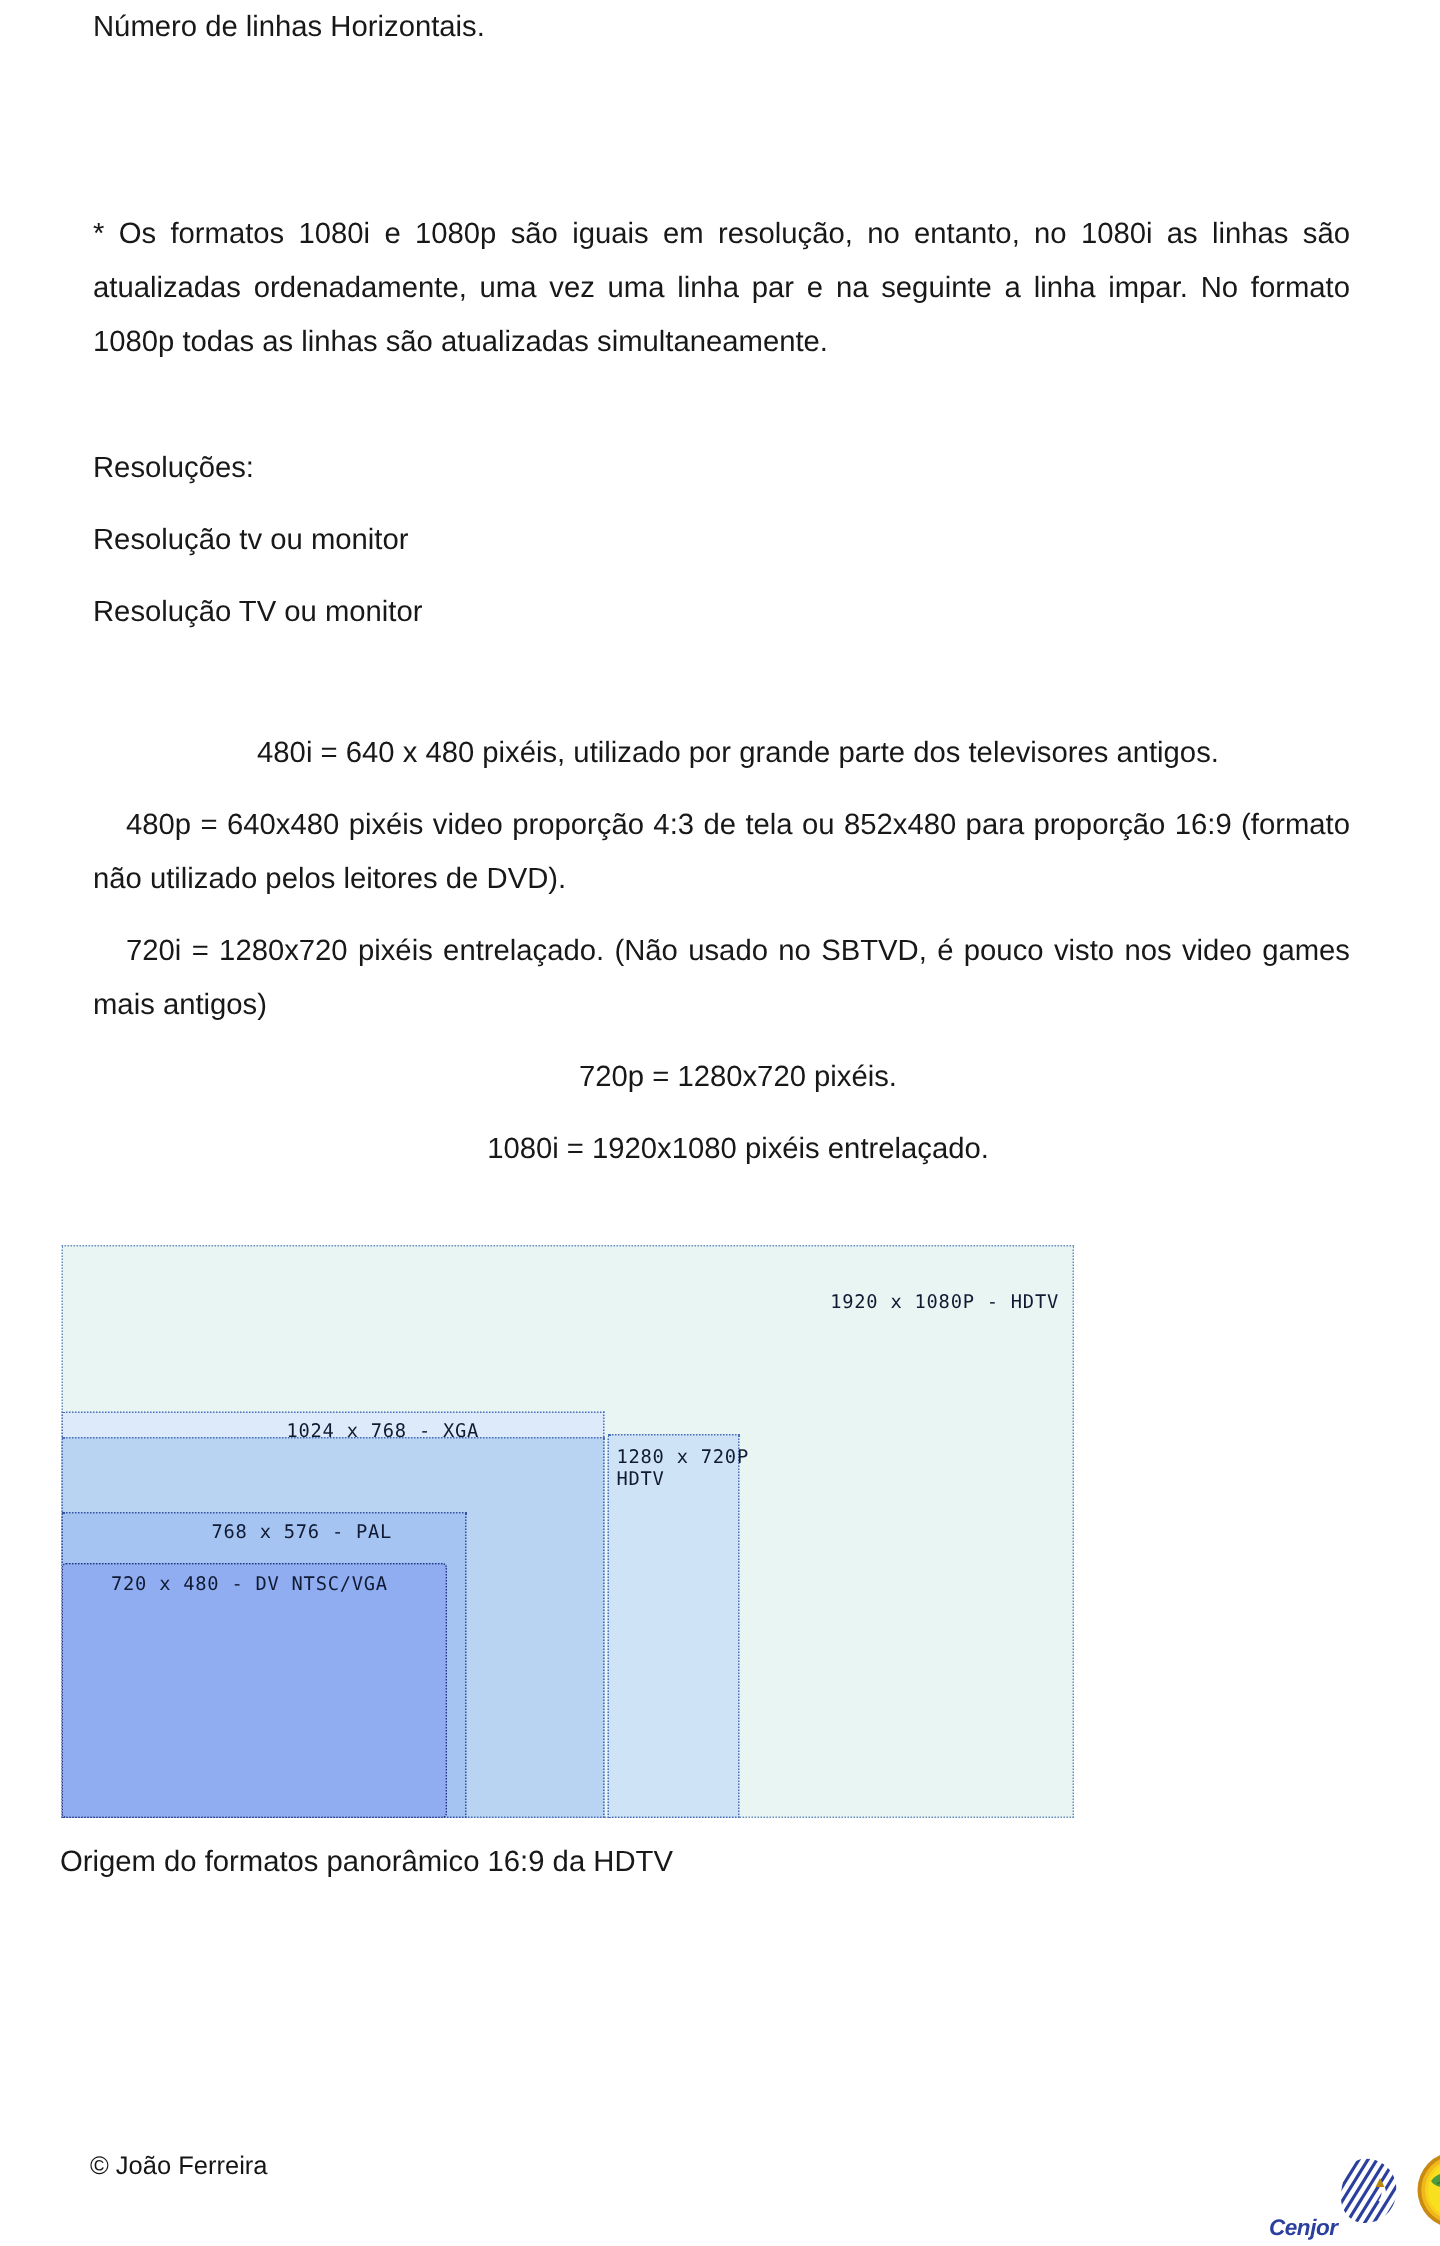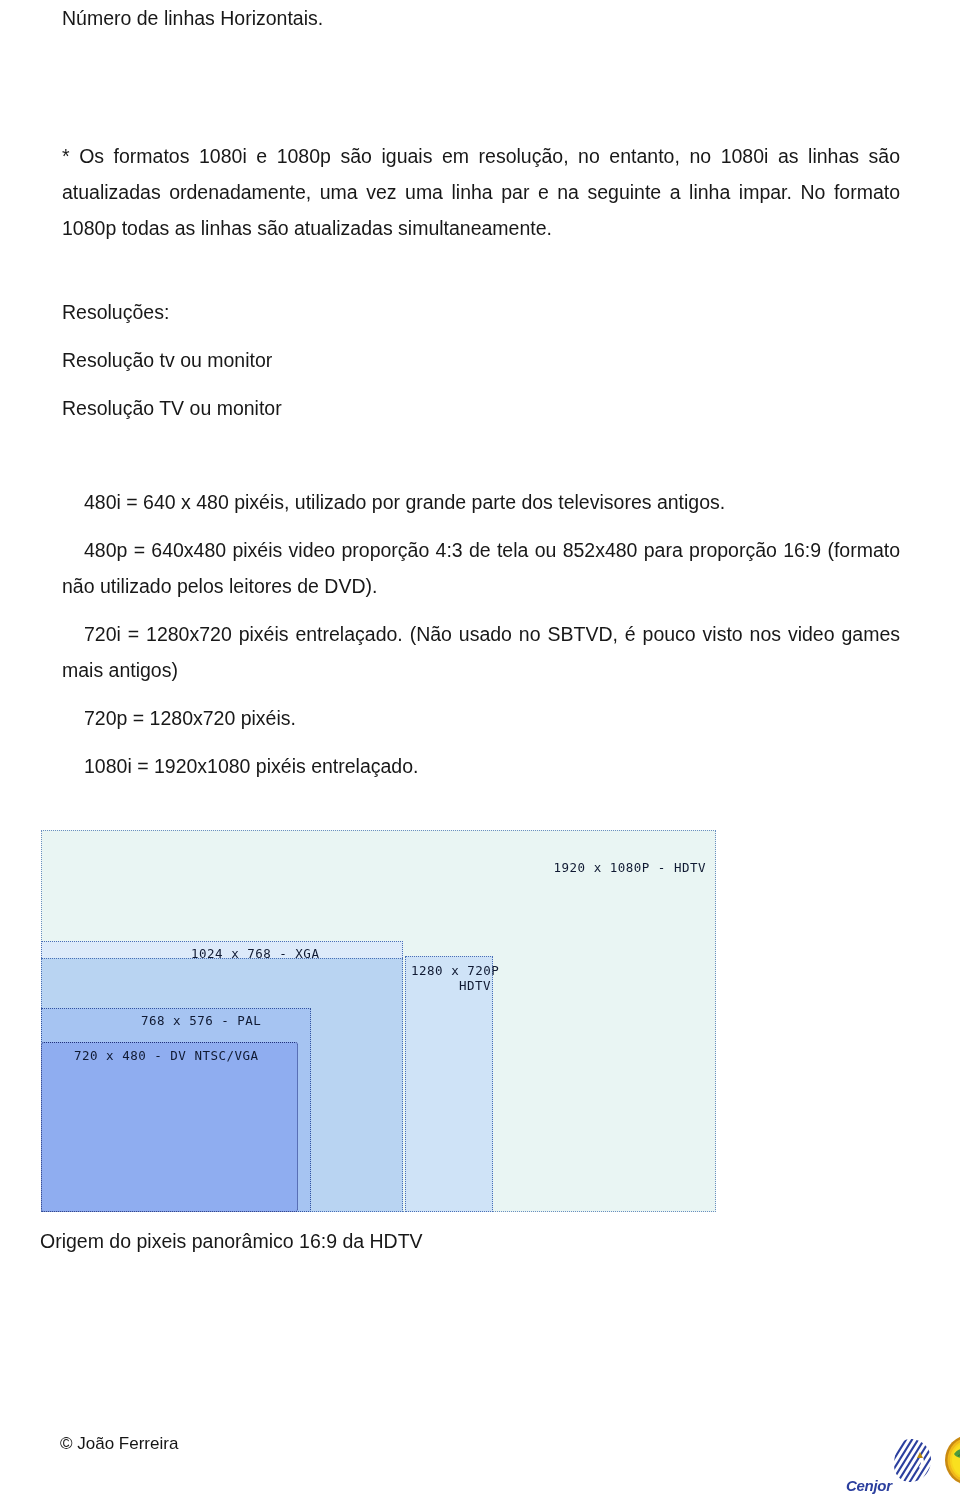--- a/index.html
+++ b/index.html
@@ -35,20 +35,21 @@
     line-height: 36px;
     color: #181818;
     margin: 0;
   }
   .para.justify {
     text-align: justify;
     text-justify: inter-word;
   }
   .indent {
     text-indent: 22px;
+    text-align: center;
   }
 
   .spacer-lg { height: 36px; }
   .spacer-md { height: 22px; }
   .spacer-sm { height: 12px; }
 
   
   .diagram {
     position: absolute;
     left: 41px;
@@ -102,21 +103,21 @@
   }
   .box-ntsc {
     left: 0px; top: 212px;
     width: 257px; height: 170px;
     background: #8fadf0;
     border-color: #22337a;
     border-radius: 3px;
   }
 
   .lbl-1080 { right: 10px; top: 6px; margin-top: 24px; }
-  .lbl-720  { left: 370px; top: 133px; width: 80px; text-align: right; }
+  .lbl-720  { left: 370px; top: 133px; width: 80px; text-align: left; }
   .lbl-xga  { left: 150px; top: 116px; }
   .lbl-pal  { left: 100px; top: 183px; }
   .lbl-ntsc { left: 33px;  top: 218px; }
 
   
   .caption {
     position: absolute;
     left: 40px;
     top: 1230px;
     font-size: 19.5px;
@@ -234,21 +235,21 @@
     <div class="box box-ntsc"></div>
 
     <div class="box-label lbl-1080">1920 x 1080P - HDTV</div>
     <div class="box-label lbl-720"><span>1280 x 720P</span><br><span>HDTV</span></div>
     <div class="box-label lbl-xga">1024 x 768 - XGA</div>
     <div class="box-label lbl-pal">768 x 576 - PAL</div>
     <div class="box-label lbl-ntsc">720 x 480 - DV NTSC/VGA</div>
 
   </div>
 
-  <div class="caption">Origem do pixeis panorâmico 16:9 da HDTV</div>
+  <div class="caption">Origem do formatos panorâmico 16:9 da HDTV</div>
 
   <div class="footer">
 
     <div class="footer-credit">© João Ferreira</div>
 
     <div class="footer-logos">
 
       <div class="cenjor-wrap">
         <div class="cenjor-word">Cenjor</div>
         <svg class="cenjor-mark" viewBox="0 0 44 46">

